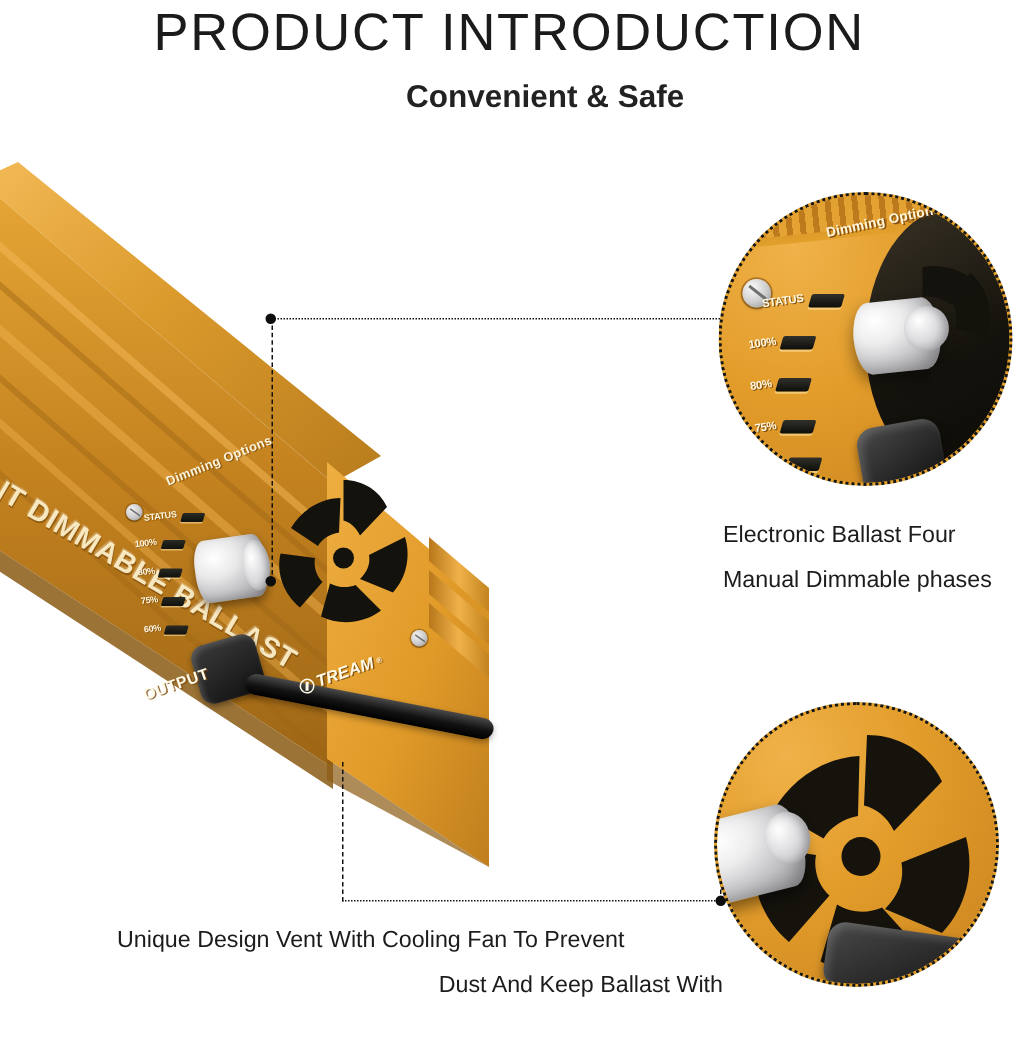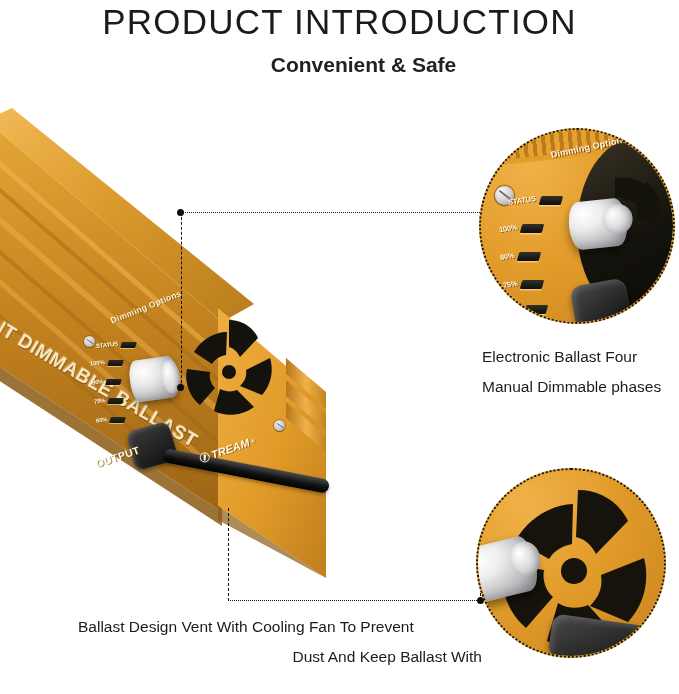--- a/index.html
+++ b/index.html
@@ -423,17 +423,17 @@
       <div class="ins-knob" style="left:-18px; top:72px; width:76px; height:56px; transform:rotate(-14deg);"></div>
     </div>
   </div>
 
   <div class="caption cap-right">
     <div>Electronic Ballast Four</div>
     <div>Manual Dimmable phases</div>
   </div>
 
   <div class="caption cap-bottom">
-    <div class="l1">Ballast Design Vent With Cooling Fan To Prevent</div>
+    <div class="l1">Unique Design Vent With Cooling Fan To Prevent</div>
     <div>Dust And Keep Ballast With</div>
   </div>
 
 </div>
 
 </body></html>

